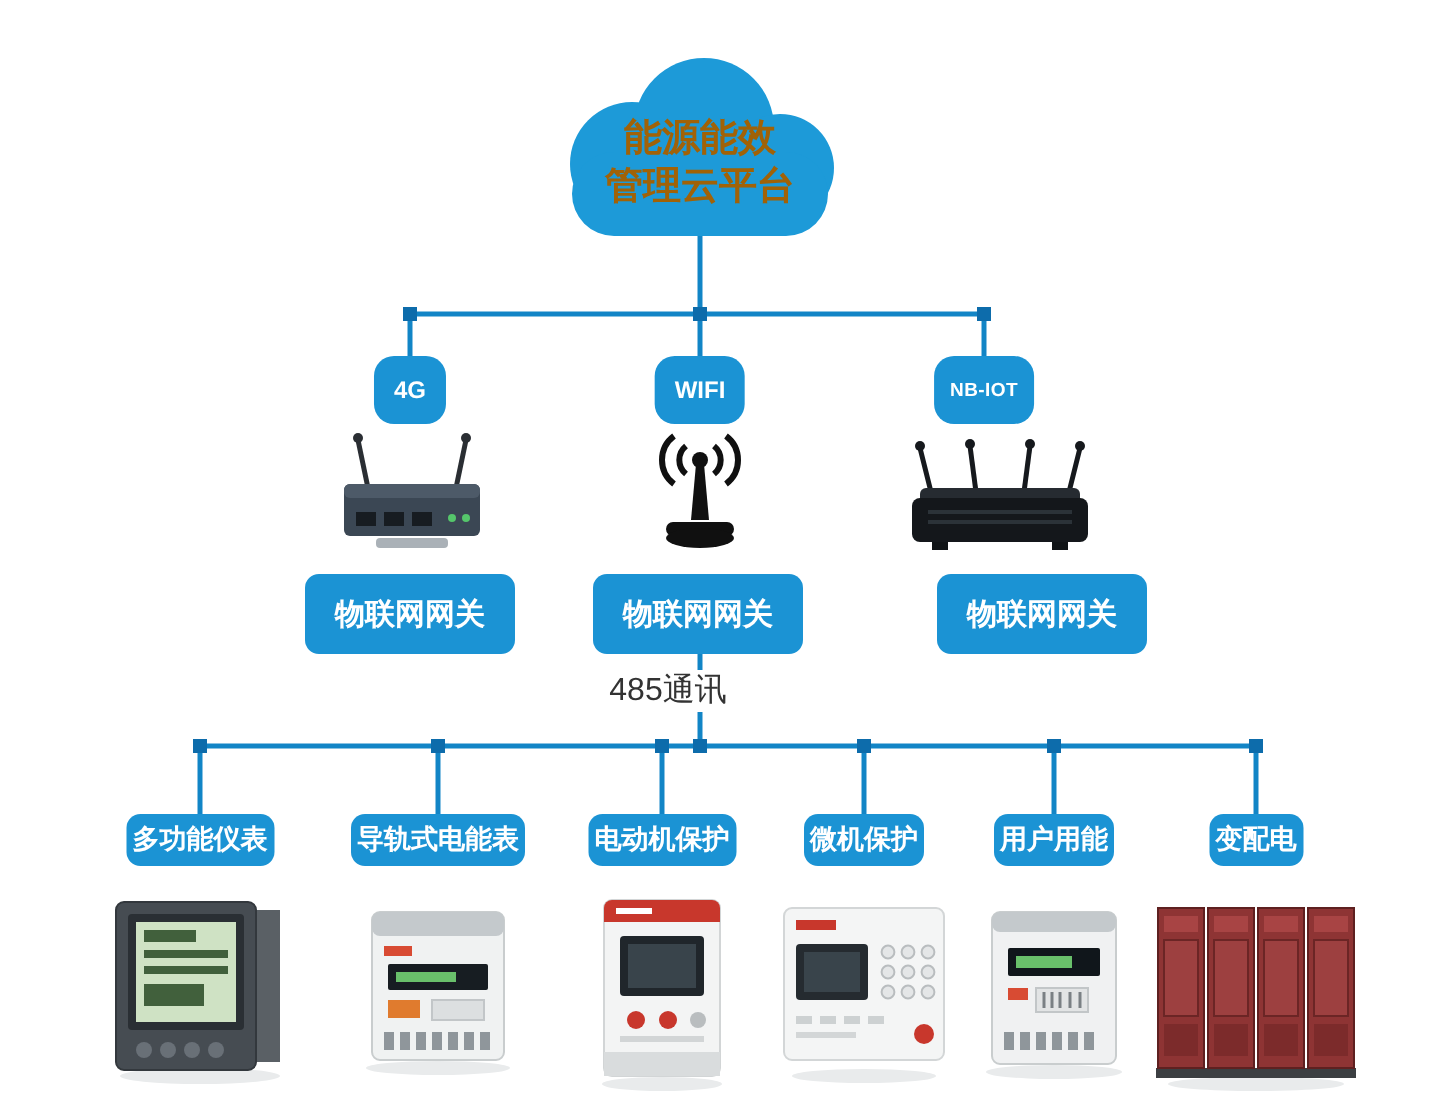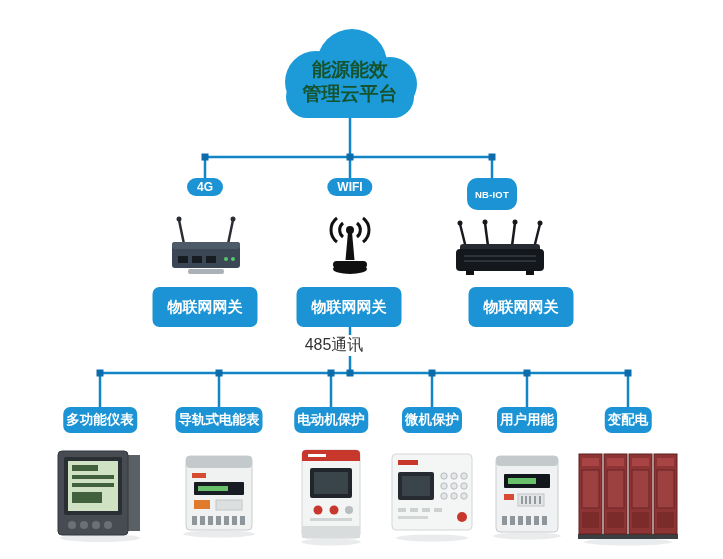--- a/index.html
+++ b/index.html
@@ -8,30 +8,30 @@
     font-family:"Liberation Sans","DejaVu Sans",sans-serif;
   }
   #wires{position:absolute;left:0;top:0;width:723px;height:559px;}
 
   .pill{
     position:absolute;transform:translateX(-50%);
     background:#1b93d4;color:#fff;font-weight:bold;
     display:flex;align-items:center;justify-content:center;white-space:nowrap;
     box-sizing:border-box;
   }
-  .badge{top:178px;height:18px;padding:0 10px;border-radius:10px;font-size:12px;}
+  .badge{top:178px;height:34px;padding:0 10px;border-radius:10px;font-size:12px;}
   .badge-small{font-size:9.5px;padding:16px 8px;letter-spacing:.2px;}
   .gw-label{top:287px;height:40px;padding:0 15px;border-radius:7px;font-size:15px;}
   .dev-label{top:407px;height:26px;padding:0 3px;border-radius:7px;font-size:13.5px;}
 
   .cloud{position:absolute;left:350px;top:26px;transform:translateX(-50%);width:172px;height:104px;}
   .cloud svg{position:absolute;left:0;top:0;width:100%;height:100%;}
   .cloud-text{
     position:absolute;left:0;right:0;top:32px;text-align:center;
-    color:#14532d;font-weight:bold;font-size:19px;line-height:24px;
+    color:#a16207;font-weight:bold;font-size:19px;line-height:24px;
   }
 
   .busword{
     position:absolute;left:334px;top:335px;transform:translateX(-50%);
     font-size:16px;font-weight:normal;color:#333;background:#fff;padding:0 7px;
   }
 
   .img{position:absolute;transform:translateX(-50%);}
 </style>
 </head>

